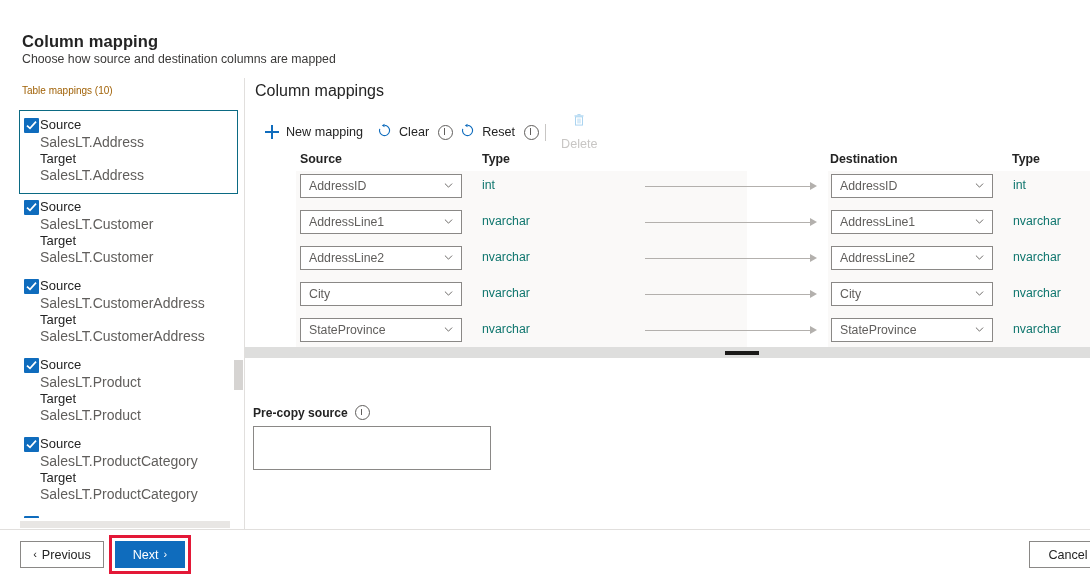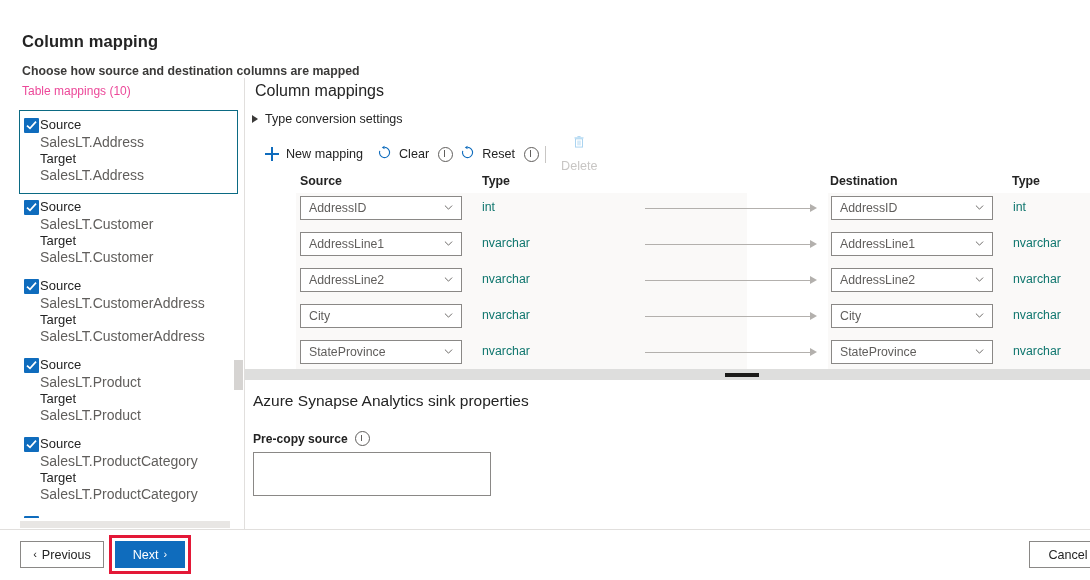--- a/index.html
+++ b/index.html
@@ -22,22 +22,21 @@
   }
   .page-title {
     font-size: 16.5px;
     font-weight: 600;
     color: #242424;
     letter-spacing: .1px;
   }
   .page-subtitle {
     font-size: 12.3px;
     color: #3b3a39;
-    margin-top: 13px;
-    font-weight: bold;
+    margin-top: 1px;
   }
 
   
   .panes {
     position: absolute;
     left: 0;
     top: 78px;
     width: 1090px;
     height: 452px;
     display: flex;
@@ -45,22 +44,22 @@
 
   
   .left-pane {
     width: 245px;
     flex: 0 0 245px;
     position: relative;
     border-right: 1px solid #e1dfdd;
     box-sizing: border-box;
   }
   .left-title {
-    font-size: 12px;
-    color: #ec4899;
+    font-size: 10px;
+    color: #a16207;
     padding: 0 0 0 22px;
     height: 30px;
     line-height: 26px;
   }
   .table-list {
     position: absolute;
     left: 0;
     top: 32px;
     width: 244px;
     height: 408px;
@@ -468,24 +467,20 @@
       </div>
     <div class="left-vscroll">
       <div class="left-vthumb"></div>
     </div>
     <div class="left-hscroll"></div>
   </div>
 
   <div class="right-pane">
     <div class="right-title">Column mappings</div>
 
-    <div class="tcs">
-      <span class="tri"></span>
-      <span>Type conversion settings</span>
-    </div>
 
     <div class="toolbar">
       <div class="tb-btn">
         <span class="plus"></span>
         <span>New mapping</span>
       </div>
       <div class="tb-btn">
         <span>
           <svg width="15" height="15" viewBox="0 0 16 16">
             <path d="M8 2.6A5.4 5.4 0 1 1 2.9 6.3" fill="none" stroke="#0f6cbd" stroke-width="1.2"></path>
@@ -590,21 +585,20 @@
               </svg></div>
             <div class="typetxt" style="left:768px">nvarchar</div>
           </div>
         </div>
       <div class="grid-hscroll">
         <div class="grid-hthumb"></div>
       </div>
     </div>
 
     <div class="sink">
-      <div class="sink-title">Azure Synapse Analytics sink properties</div>
       <div class="sink-label">
         <span>Pre-copy source</span>
         <span class="info-i"></span>
       </div>
       <textarea class="precopy" placeholder="" style=""></textarea>
     </div>
   </div>
 </div>
 
 <div class="footer">

